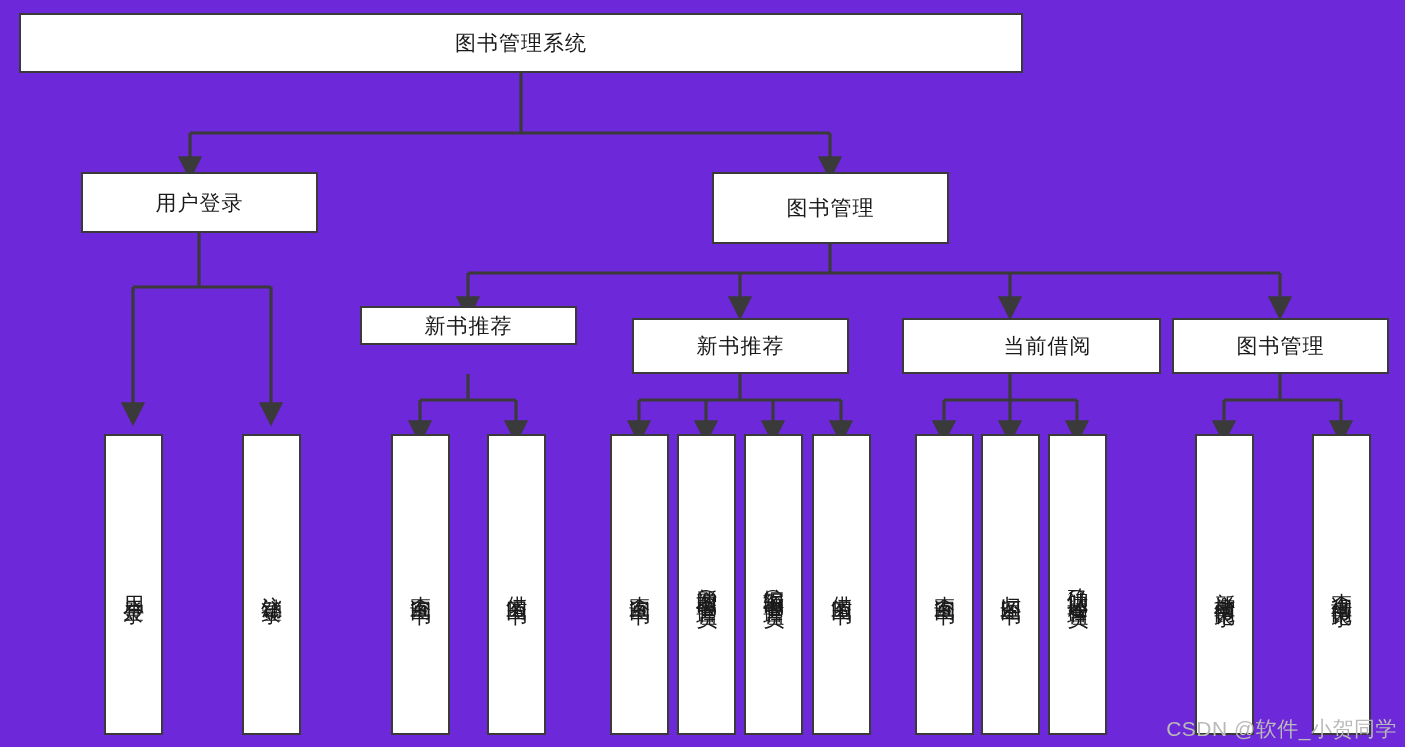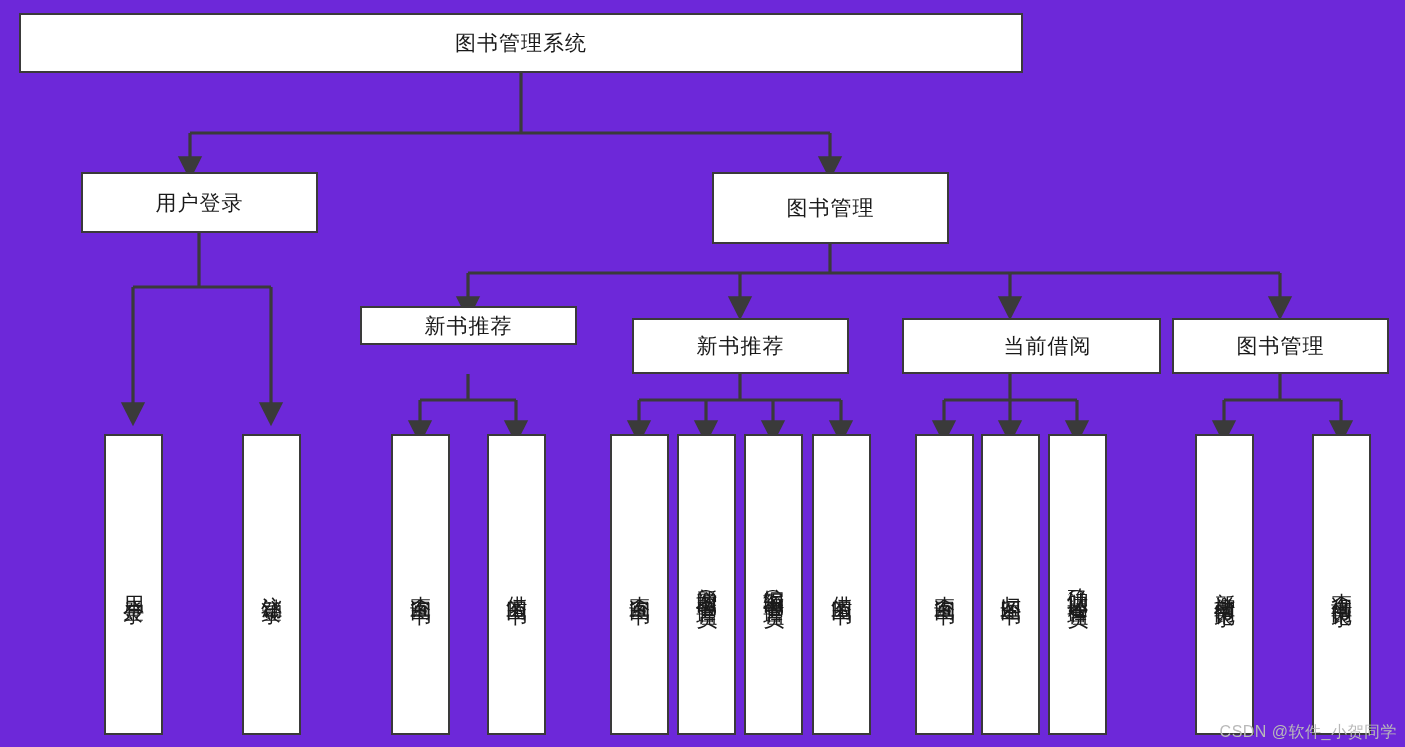--- a/index.html
+++ b/index.html
@@ -53,21 +53,21 @@
     font-size: 21px;
     line-height: 1.08;
     letter-spacing: 3px;
     text-align: center;
     white-space: nowrap;
   }
   .watermark {
     position: absolute;
     right: 8px;
     bottom: 4px;
-    font-size: 16px;
+    font-size: 21px;
     color: #b9b9b9;
     letter-spacing: 0.5px;
     white-space: nowrap;
   }
 </style>
 </head>
 <body>
 
 <div id="canvas">
 

